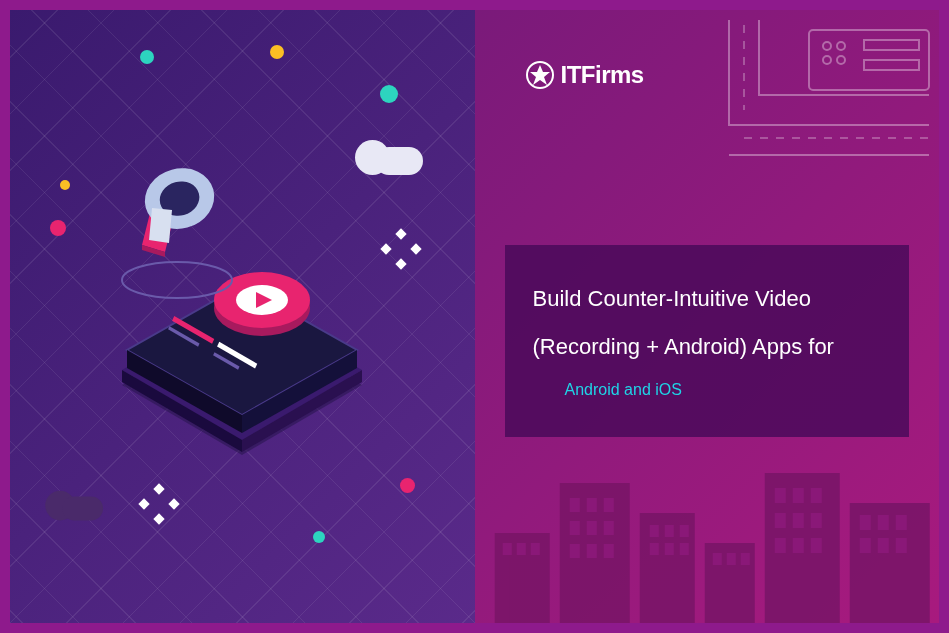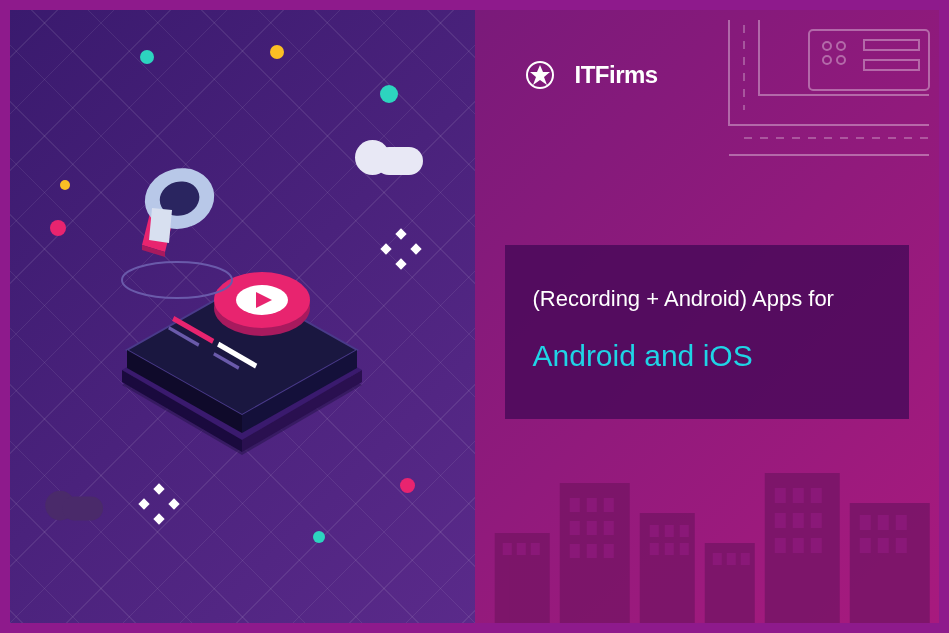--- a/index.html
+++ b/index.html
@@ -36,21 +36,21 @@
   background: linear-gradient(135deg, #7a1a7a 0%, #a81a7e 100%);
   position: relative;
   overflow: hidden;
 }
 .logo {
   position: absolute;
   top: 50px;
   left: 50px;
   display: flex;
   align-items: center;
-  gap: 20px;
+  gap: 6px;
 }
 .logo-text {
   color: #fff;
   font-size: 24px;
   font-weight: 700;
   letter-spacing: -0.5px;
 }
 .title-box {
   position: absolute;
   top: 235px;
@@ -60,22 +60,23 @@
   padding: 30px 28px;
   line-height: 2.2;
 }
 .title-white {
   color: #fff;
   font-size: 22px;
   font-weight: 400;
 }
 .title-cyan {
   color: #1fd4e6;
-  font-size: 30px;
+  font-size: 16px;
   font-weight: 400;
+  margin-left: 32px;
 }
 .buildings {
   position: absolute;
   bottom: 0;
   left: 0;
   right: 0;
   height: 180px;
 }
 .road-decoration {
   position: absolute;
@@ -210,20 +211,21 @@
 
     <div class="logo">
       <svg width="30" height="30" viewBox="0 0 30 30">
         <circle cx="15" cy="15" r="13" fill="none" stroke="#fff" stroke-width="2"></circle>
         <path d="M15,5 L18,12 L25,12 L19,17 L22,25 L15,20 L8,25 L11,17 L5,12 L12,12 Z" fill="#fff"></path>
       </svg>
       <span class="logo-text">ITFirms</span>
     </div>
 
     <div class="title-box">
+      <div class="title-white">Build Counter-Intuitive Video</div>
       <div class="title-white">(Recording + Android) Apps for</div>
       <div class="title-cyan">Android and iOS</div>
     </div>
 
     <div class="buildings">
       <svg width="100%" height="180" viewBox="0 0 465 180" preserveAspectRatio="xMidYMax slice">
         <g fill="#7a1568" opacity="0.9">
           <rect x="20" y="90" width="55" height="90"></rect>
           <rect x="85" y="40" width="70" height="140"></rect>
           <rect x="165" y="70" width="55" height="110"></rect>

